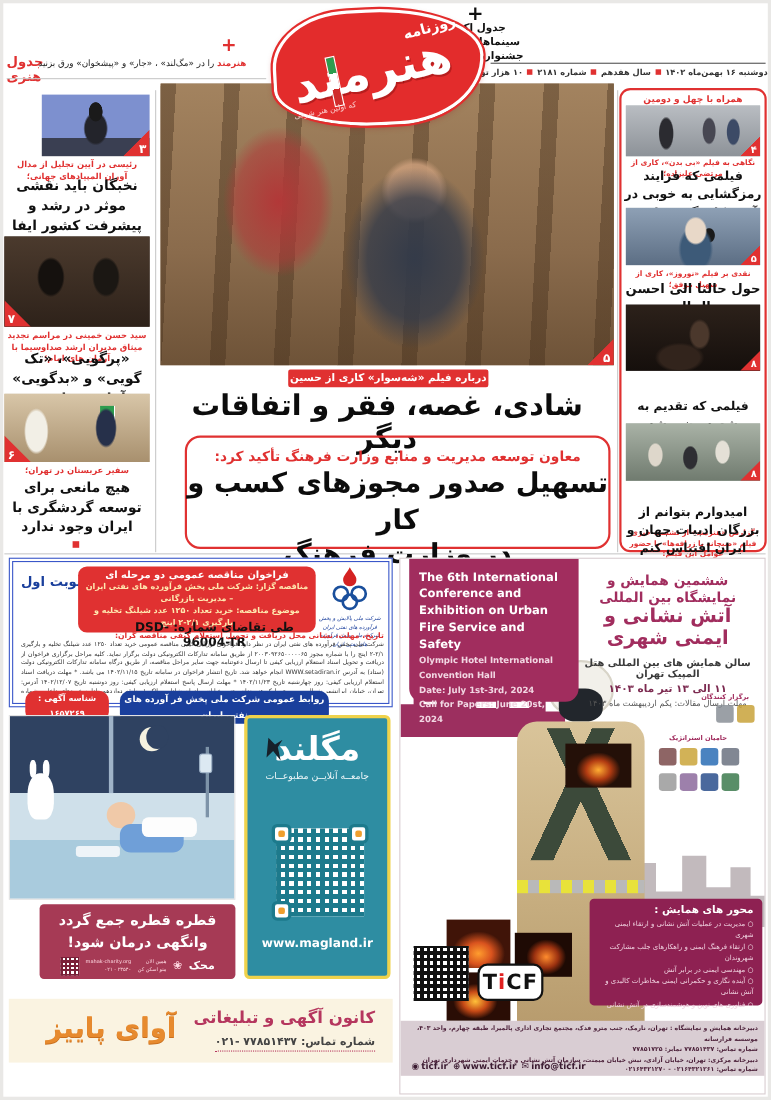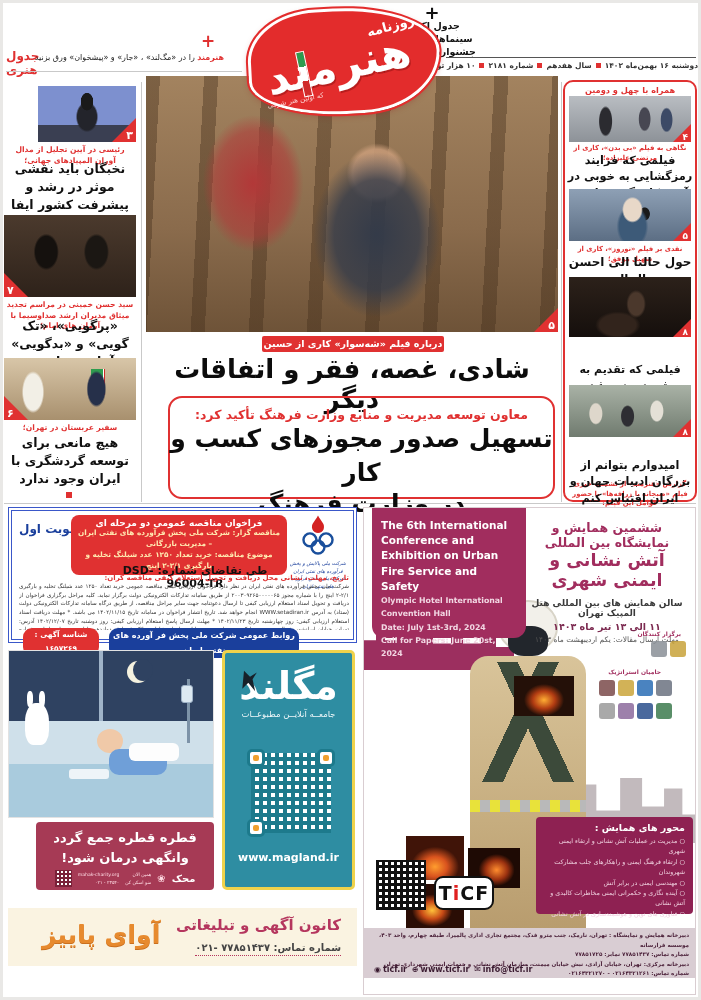--- a/index.html
+++ b/index.html
@@ -78,21 +78,21 @@
   .ticf-box{border:2.5px solid #111;border-radius:9px;background:#fff;text-align:center;font-weight:bold;font-size:19px;color:#111;direction:ltr;line-height:30px;letter-spacing:1px;}
   .ticf-box .i{color:#e02020;}
   .conf-banner{direction:ltr;font-size:8.6px;font-weight:bold;color:#222;text-align:center;letter-spacing:.4px;margin-top:24px;}
   .conf-banner b{color:#e02020;}
   .conf-footer{background:#d9cdd3;}
   .conf-footer .fl{font-size:5.6px;font-weight:bold;color:#4a1f38;text-align:right;line-height:1.7;}
   .conf-contact{direction:ltr;font-size:8px;font-weight:bold;color:#3a1a30;}
   .conf-contact .ic{display:inline-block;margin:0 2px;color:#3a1a30;}
   
   .magland{background:#2e8da2;border:3px solid #efd24b;border-radius:5px;text-align:center;}
-  .mag-logo{color:#fff;font-size:38px;font-weight:bold;line-height:1;}
+  .mag-logo{color:#fff;font-size:30px;font-weight:bold;line-height:1;}
   .mag-sub{color:#eef7f9;font-size:8.5px;letter-spacing:2px;margin-top:4px;}
   .qr-teal{background-color:#fff;border-radius:8px;background-image:repeating-linear-gradient(0deg,#1d7a8c 0 4px,transparent 4px 8px),repeating-linear-gradient(90deg,#1d7a8c 0 4px,transparent 4px 8px);background-clip:content-box;padding:8px;}
   .finder{position:absolute;width:18px;height:18px;border:3px solid #1d7a8c;border-radius:5px;background:#fff;}
   .finder::after{content:"";position:absolute;left:3px;top:3px;width:6px;height:6px;background:#ef9f2e;border-radius:2px;}
   .mag-url{color:#fff;font-weight:bold;font-size:11px;direction:ltr;}
   
   .mahak-ill{background:linear-gradient(180deg,#2f4261 0 42%,#cfe0ea 42% 68%,#a9cbdd 68% 100%);border:1px solid #e2e2e2;}
   .mahak-box{background:#a63a55;border-radius:4px;color:#fff;text-align:center;}
   .mahak-box .s{font-size:13px;font-weight:bold;line-height:1.5;}
   .mahak-row{display:flex;align-items:center;justify-content:center;gap:6px;margin-top:3px;}

